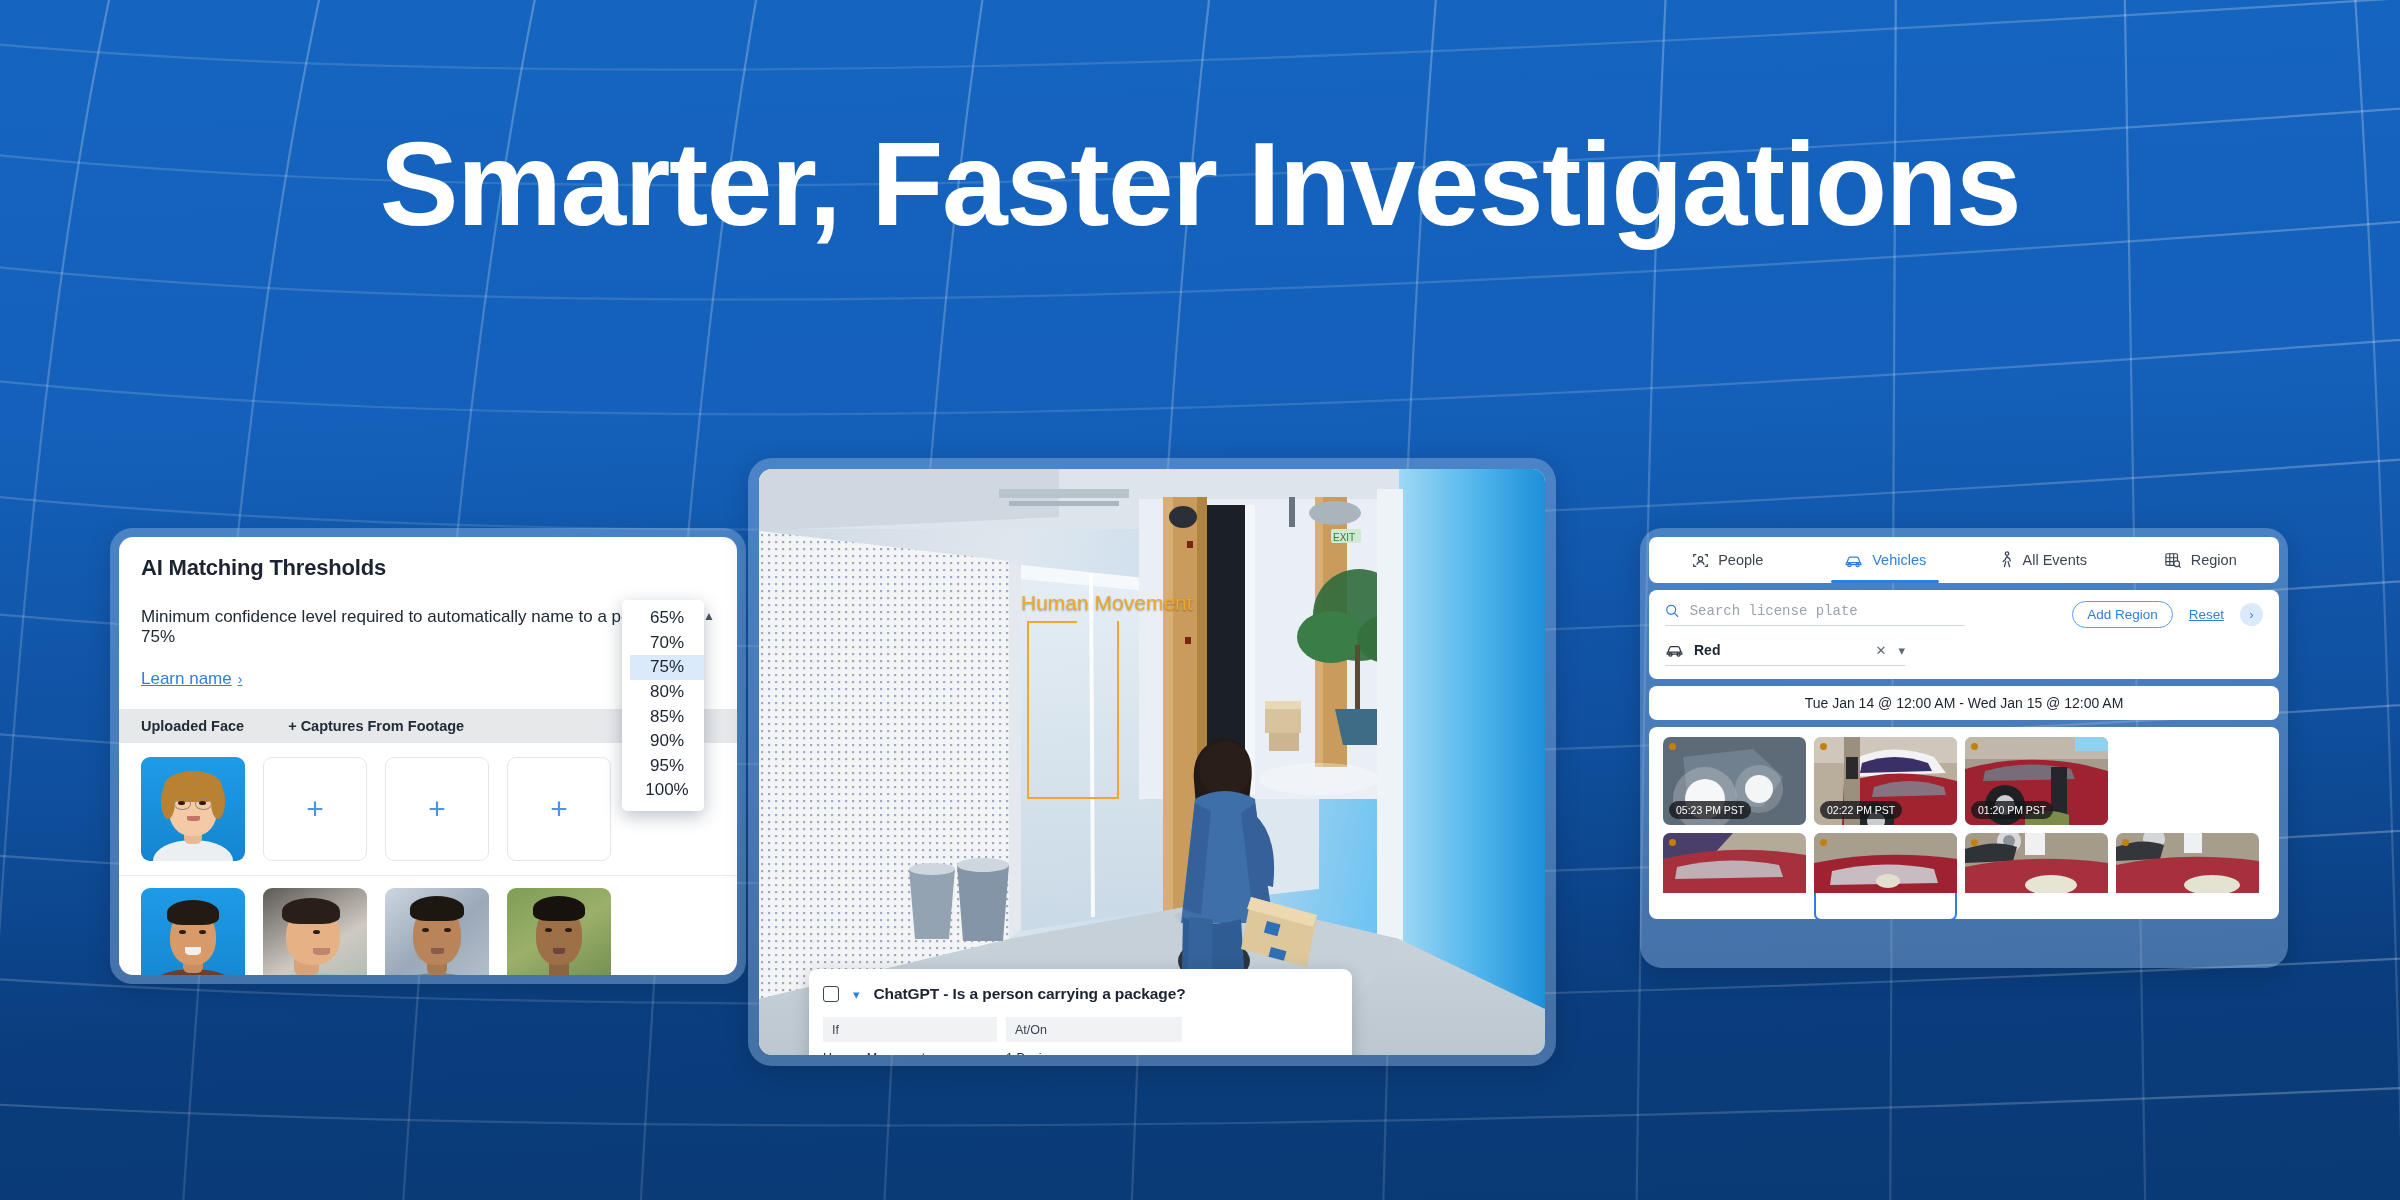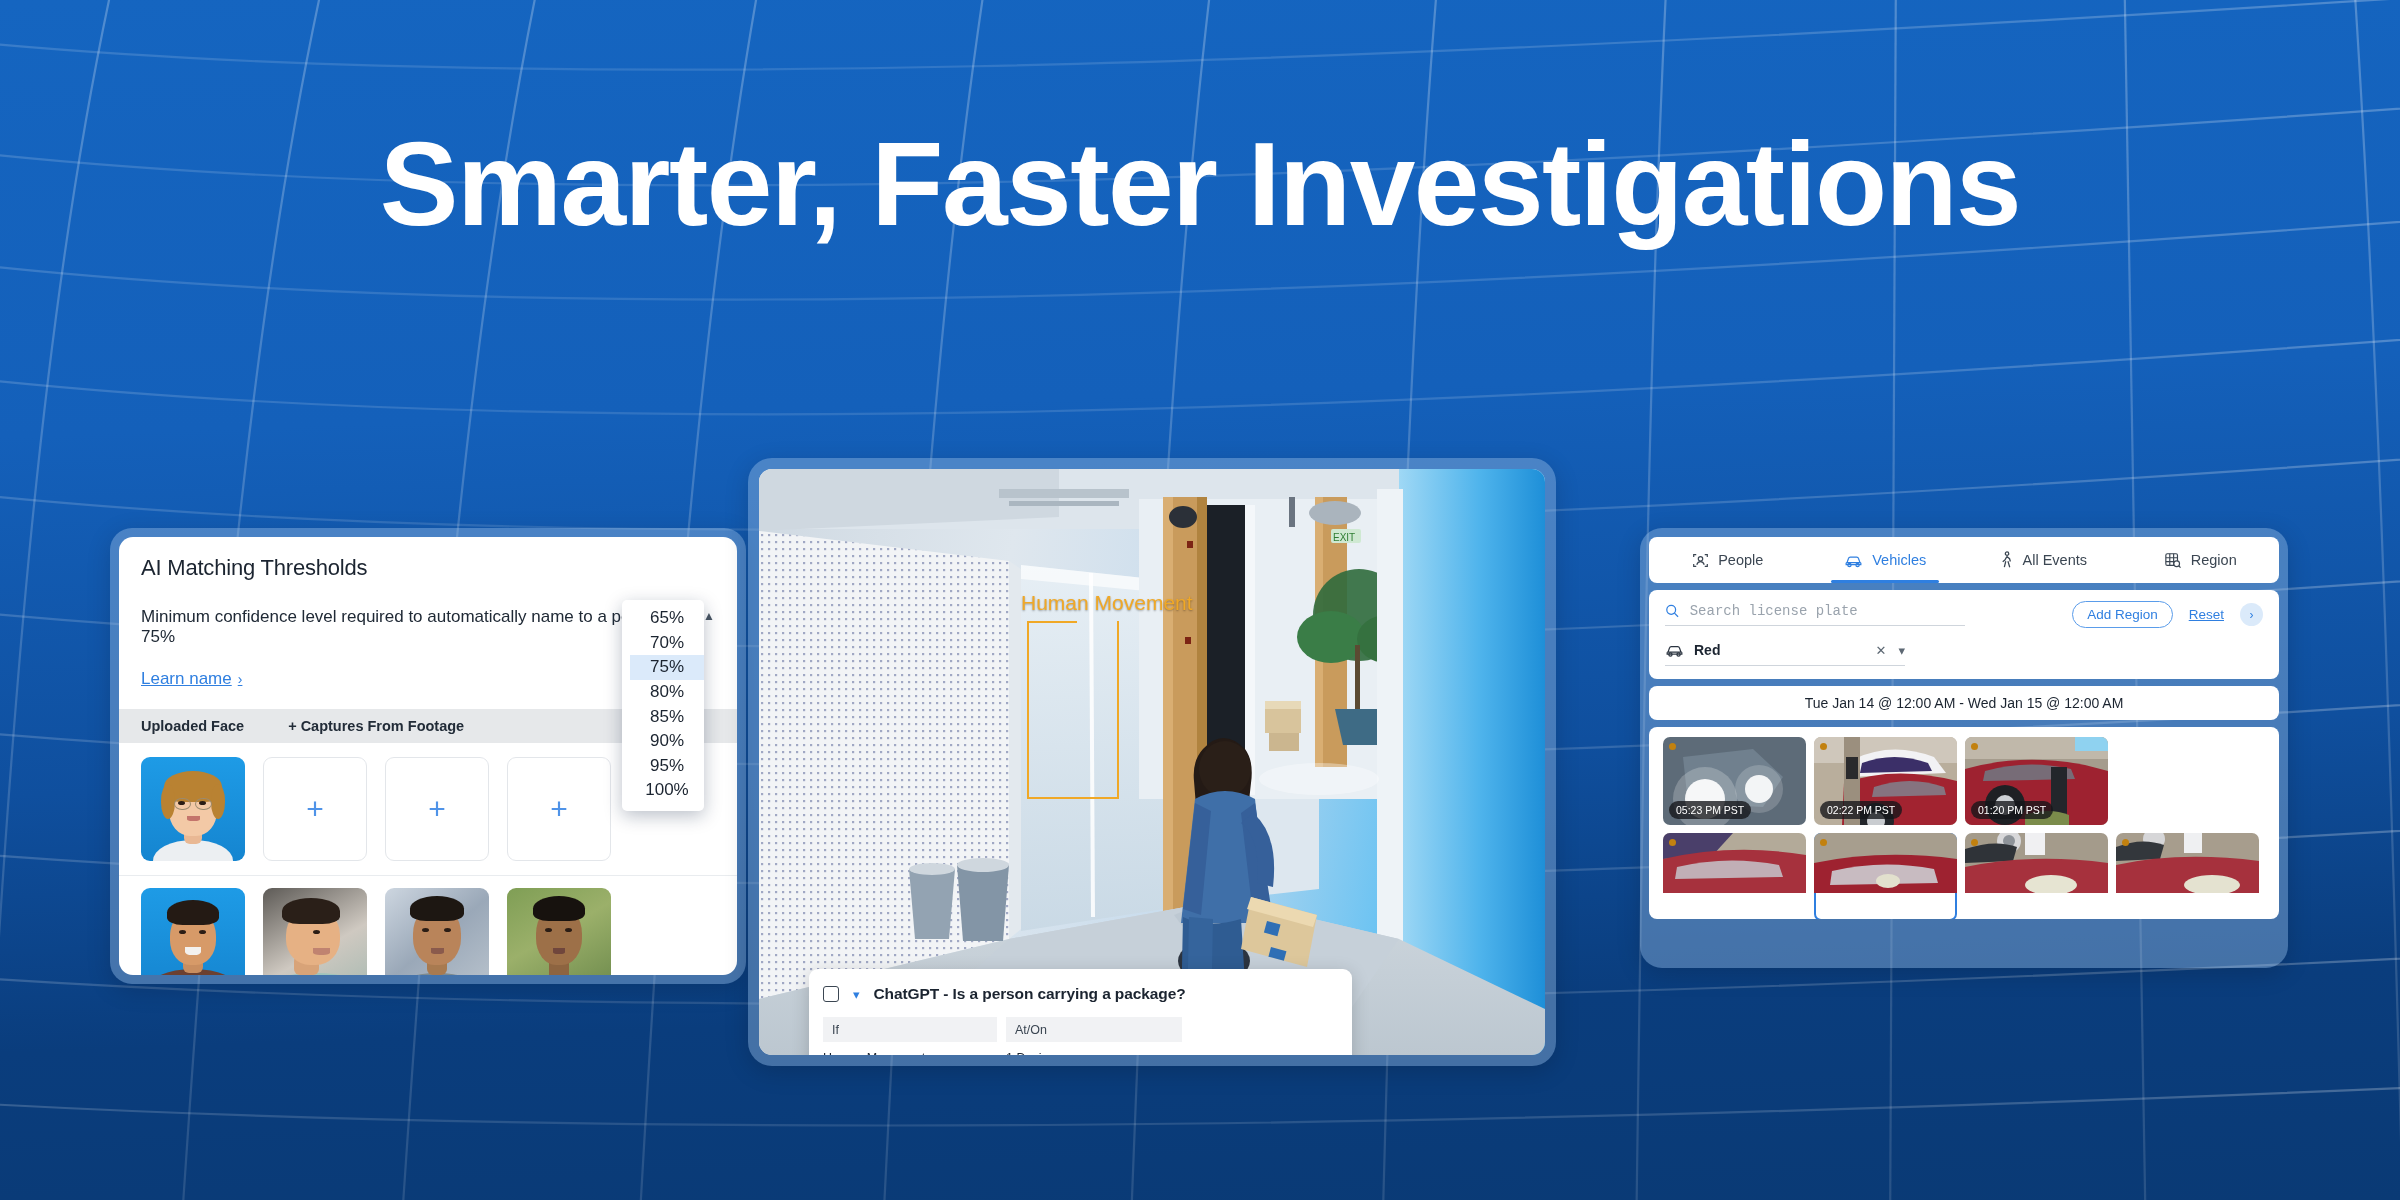--- a/index.html
+++ b/index.html
@@ -32,21 +32,21 @@
   }
 
   
   #left-frame { left: 110px; top: 528px; width: 636px; height: 456px; padding: 9px; border-radius: 22px; }
   #left-card {
     width: 100%; height: 100%;
     background: #ffffff; border-radius: 14px; overflow: hidden; position: relative;
     color: #1b2430;
   }
   #left-card .pad { padding: 18px 22px 0 22px; }
-  .lc-title { font-size: 22px; font-weight: 400; letter-spacing: -.2px; }
+  .lc-title { font-size: 22px; font-weight: 700; letter-spacing: -.2px; }
   .lc-sub { font-size: 17px; margin-top: 26px; color: #202a36; display: flex; align-items: baseline; }
   .lc-sub .caret { margin-left: 12px; font-size: 12px; color:#4a5663; position: relative; top:-2px;}
   .lc-learn { font-size: 17px; color: #2f7fe0; margin-top: 22px; display: inline-flex; align-items: center; gap: 6px; }
   .lc-learn .chev { font-size: 14px; }
 
   .lc-headrow {
     margin-top: 20px; background: #e6e8ea; height: 34px;
     display: flex; align-items: center; padding: 0 22px; gap: 44px;
     font-size: 14.5px; font-weight: 700; color: #222c38;
   }

